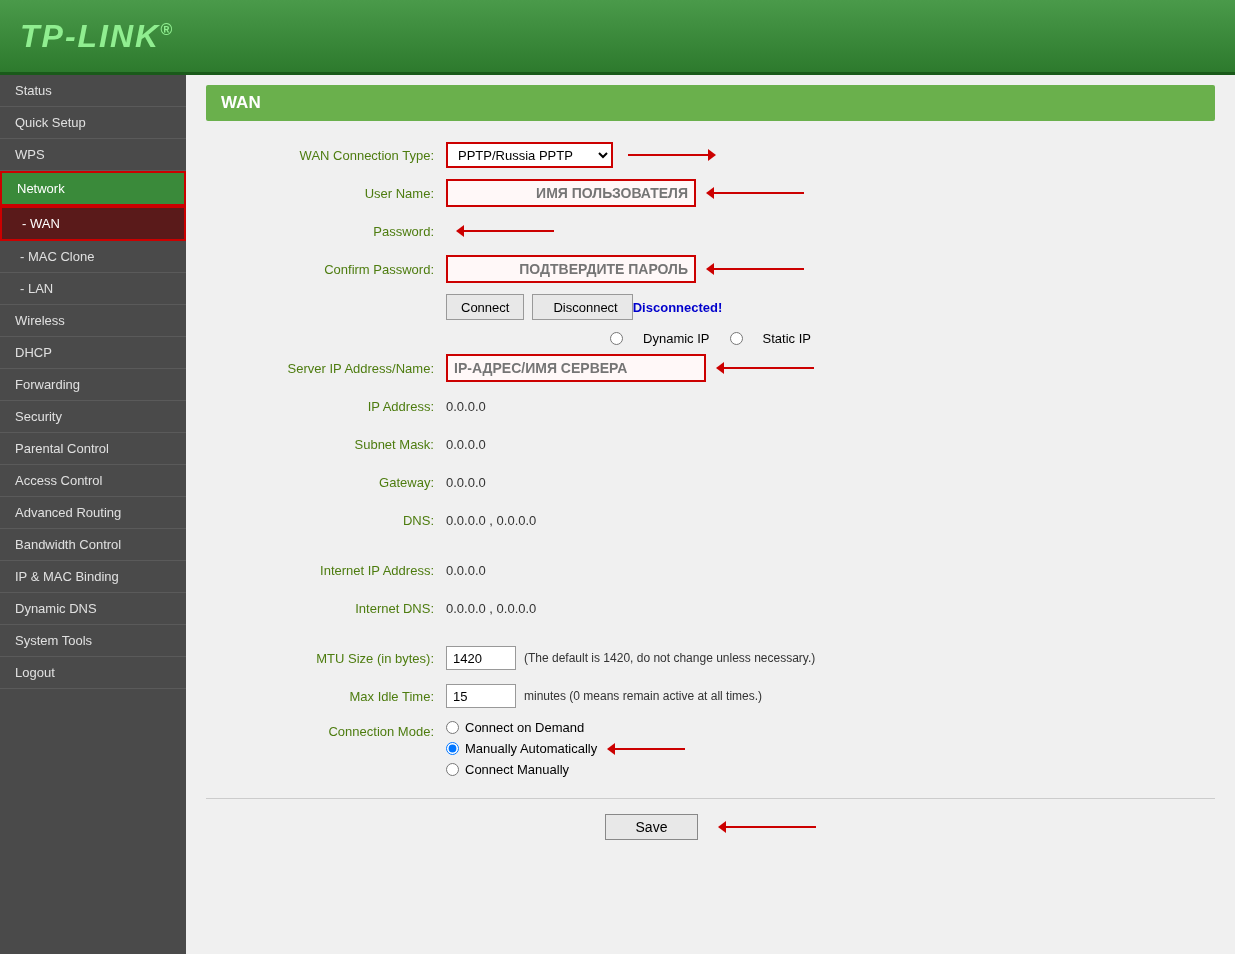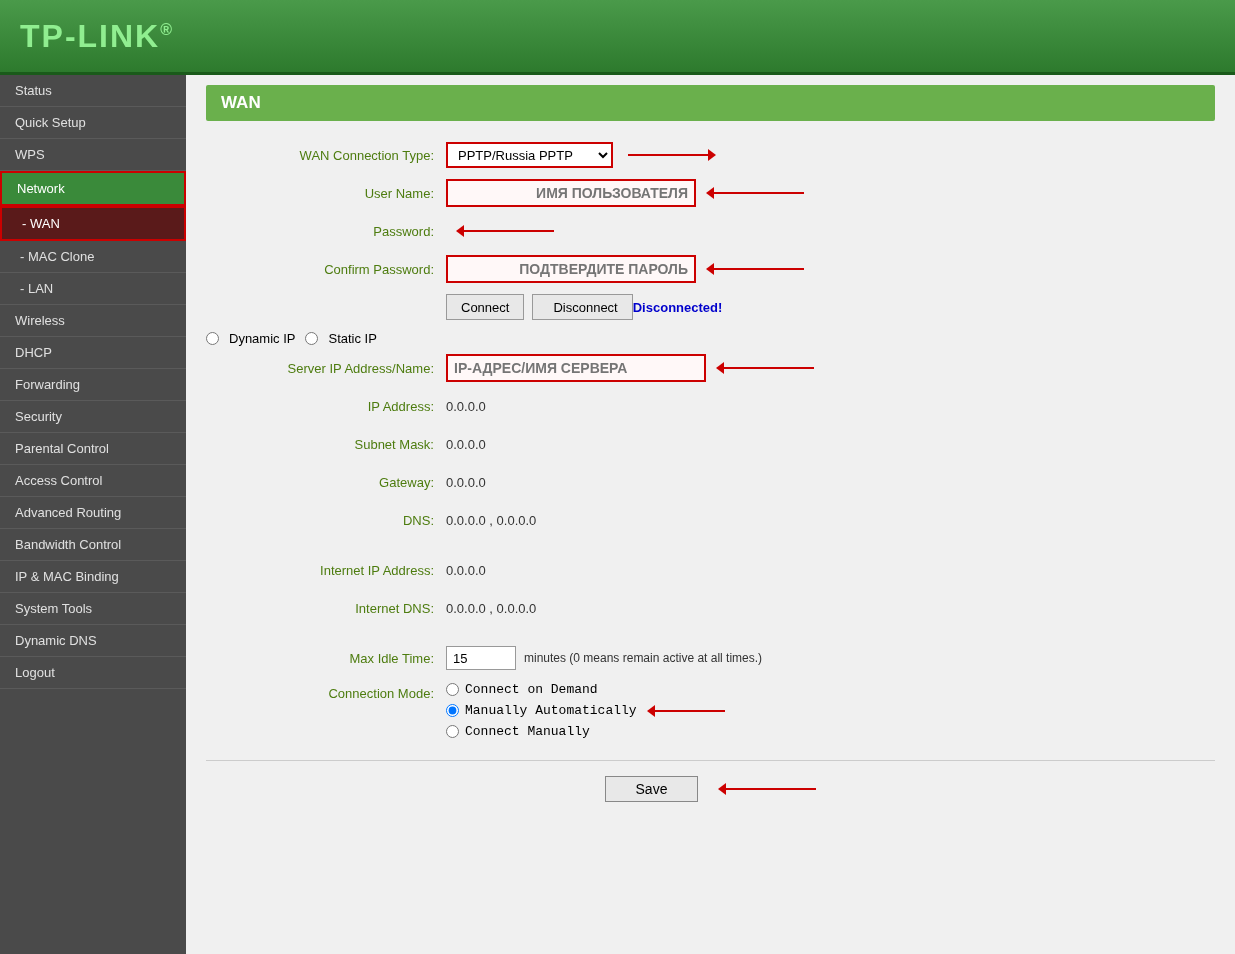--- a/index.html
+++ b/index.html
@@ -14,21 +14,21 @@
       padding: 0 20px;
       border-bottom: 3px solid #1a5a1a;
     }
     .logo {
       color: white;
       font-size: 32px;
       font-weight: bold;
       letter-spacing: 2px;
       font-family: Arial Black, sans-serif;
     }
-    .logo span { color: #90ee90; }
+    .logo span { color: #90ee90; font-style: italic; }
 
     
     .main-layout {
       display: flex;
       min-height: calc(954px - 75px);
     }
 
     
     .sidebar {
       width: 186px;
@@ -153,33 +153,33 @@
     }
     .disconnected-text {
       color: #0000cc;
       font-weight: bold;
     }
 
     
     .ip-type-row {
       display: flex;
       align-items: center;
+      justify-content: center;
       margin: 8px 0;
-      gap: 10px;
+      gap: 20px;
     }
     .ip-type-row label { font-size: 13px; }
     .conn-mode-row {
       display: flex;
       align-items: center;
       margin-bottom: 6px;
     }
     .conn-mode-row label {
       margin-left: 6px;
       font-size: 13px;
-      font-family: Liberation Mono, monospace;
     }
 
     
     .divider {
       border: none;
       border-top: 1px solid #ccc;
       margin: 15px 0;
     }
 
     .hint-text {
@@ -217,22 +217,22 @@
     <div class="sidebar-item child">- LAN</div>
     <div class="sidebar-item">Wireless</div>
     <div class="sidebar-item">DHCP</div>
     <div class="sidebar-item">Forwarding</div>
     <div class="sidebar-item">Security</div>
     <div class="sidebar-item">Parental Control</div>
     <div class="sidebar-item">Access Control</div>
     <div class="sidebar-item">Advanced Routing</div>
     <div class="sidebar-item">Bandwidth Control</div>
     <div class="sidebar-item">IP &amp; MAC Binding</div>
+    <div class="sidebar-item">Dynamic DNS</div>
     <div class="sidebar-item">System Tools</div>
-    <div class="sidebar-item">Dynamic DNS</div>
     <div class="sidebar-item">Logout</div>
   </div>
 
   <div class="content">
 
     <div class="page-title-bar">WAN</div>
 
     <div class="form-section">
 
       <div class="form-row">
@@ -328,20 +328,25 @@
         <span class="form-value">0.0.0.0</span>
       </div>
 
       <div class="form-row">
         <div class="form-label">Internet DNS:</div>
         <span class="form-value">0.0.0.0 , 0.0.0.0</span>
       </div>
 
       <div style="height:12px;"></div>
 
+      <div class="form-row">
+        <div class="form-label">MTU Size (in bytes):</div>
+        <input type="text" class="mtu-input" value="1420" style="">
+        <span class="hint-text">(The default is 1420, do not change unless necessary.)</span>
+      </div>
 
       <div class="form-row">
         <div class="form-label">Max Idle Time:</div>
         <input type="text" class="idle-input" value="15" style="">
         <span class="hint-text">minutes (0 means remain active at all times.)</span>
       </div>
 
       <div class="form-row" style="align-items:flex-start; margin-top:8px;">
         <div class="form-label" style="padding-top:4px;">Connection Mode:</div>
         <div>

